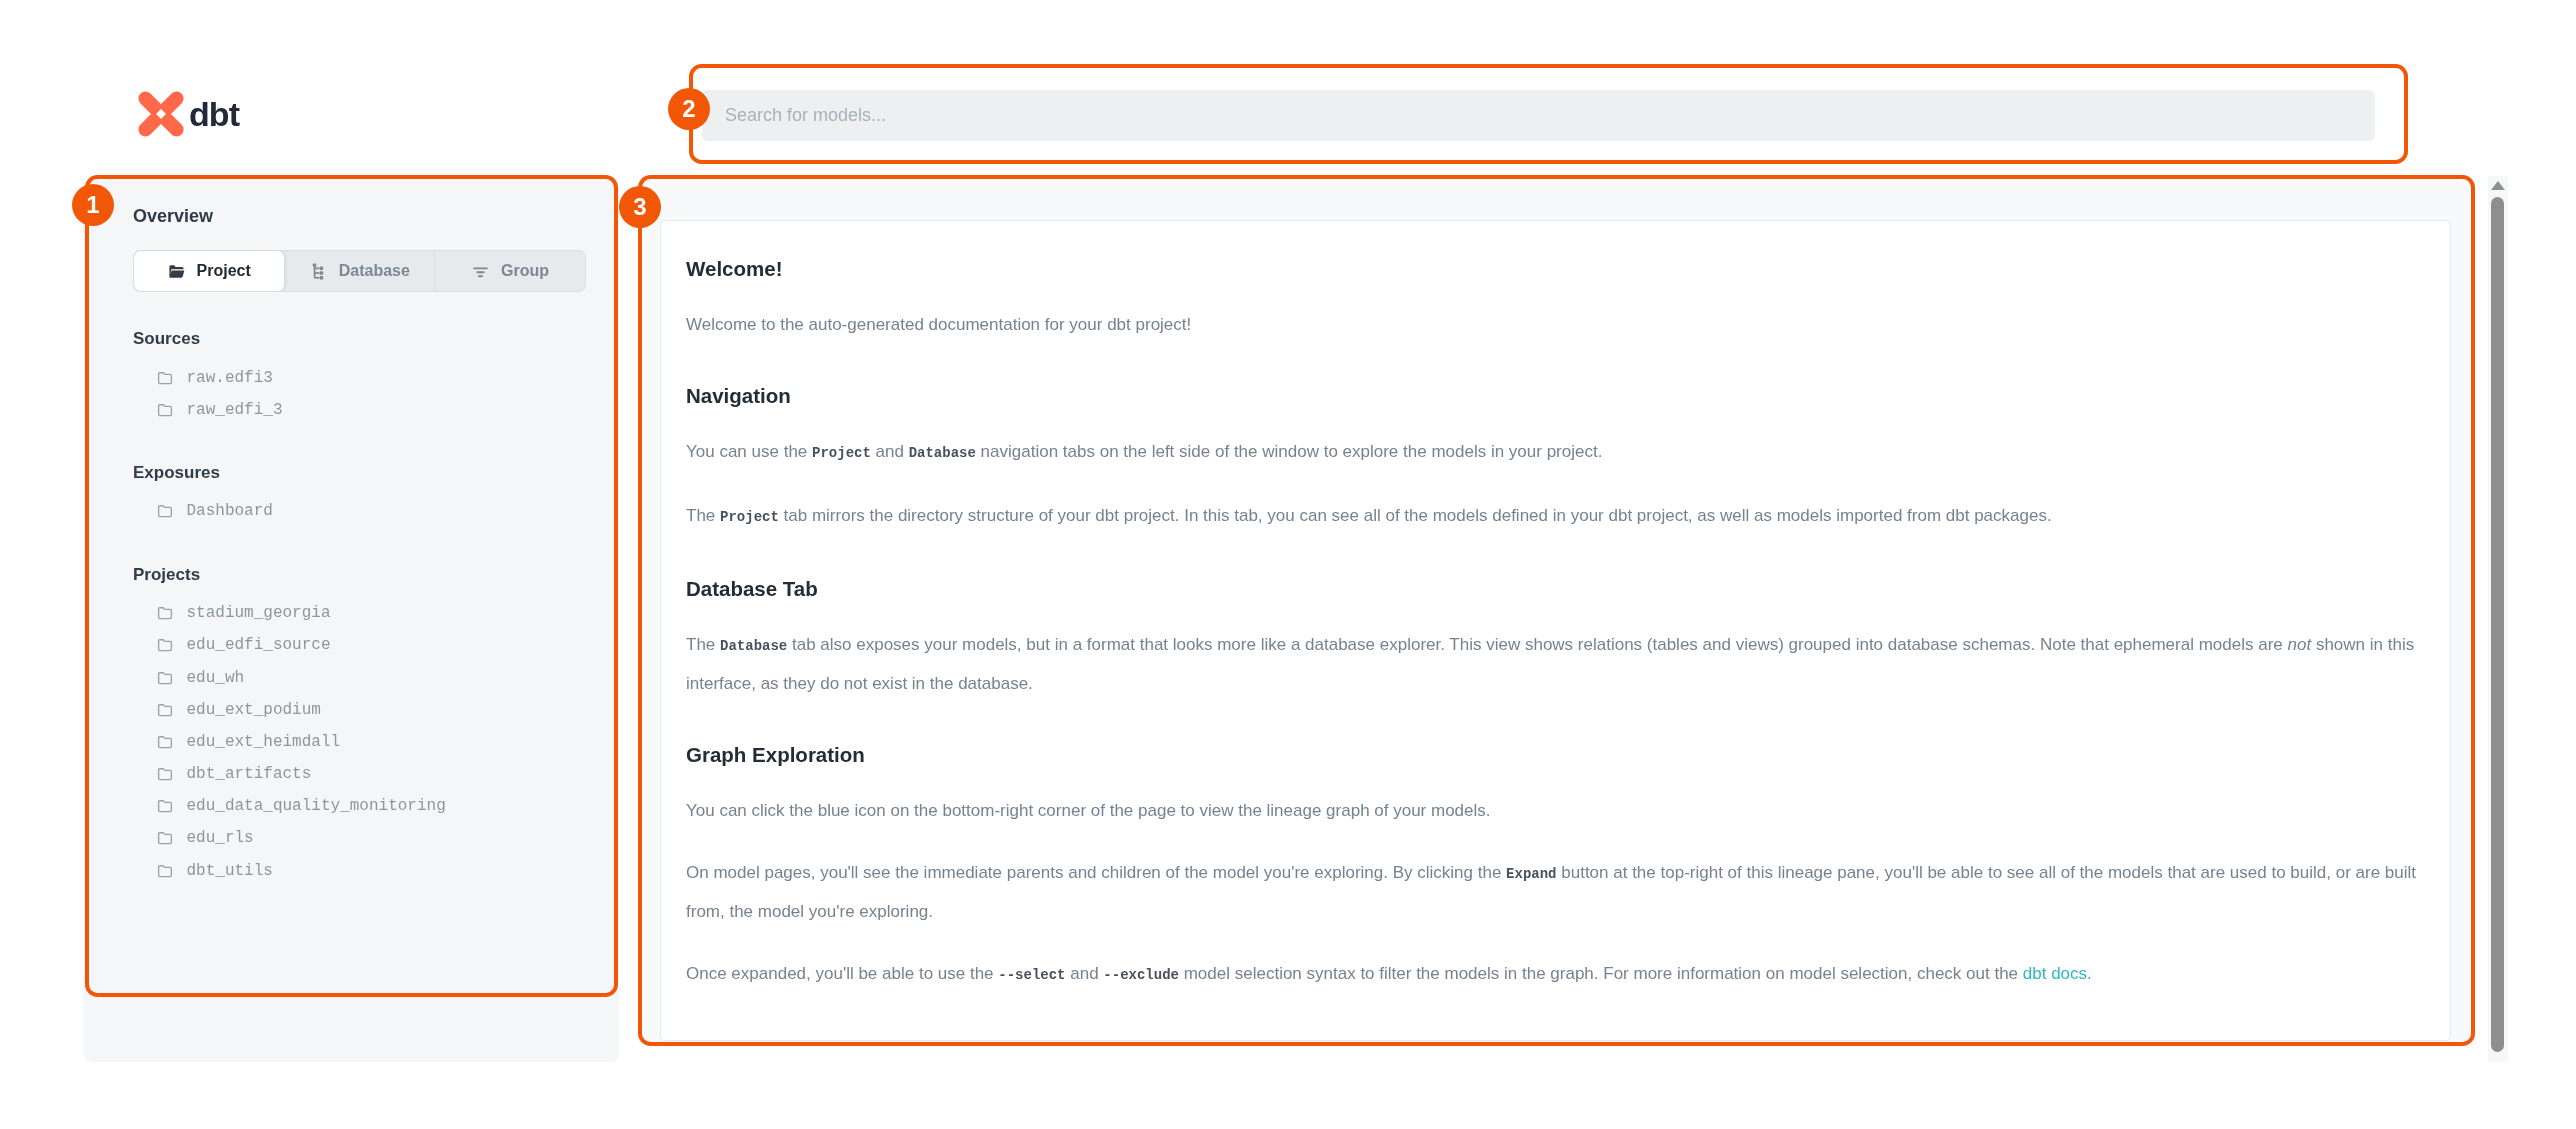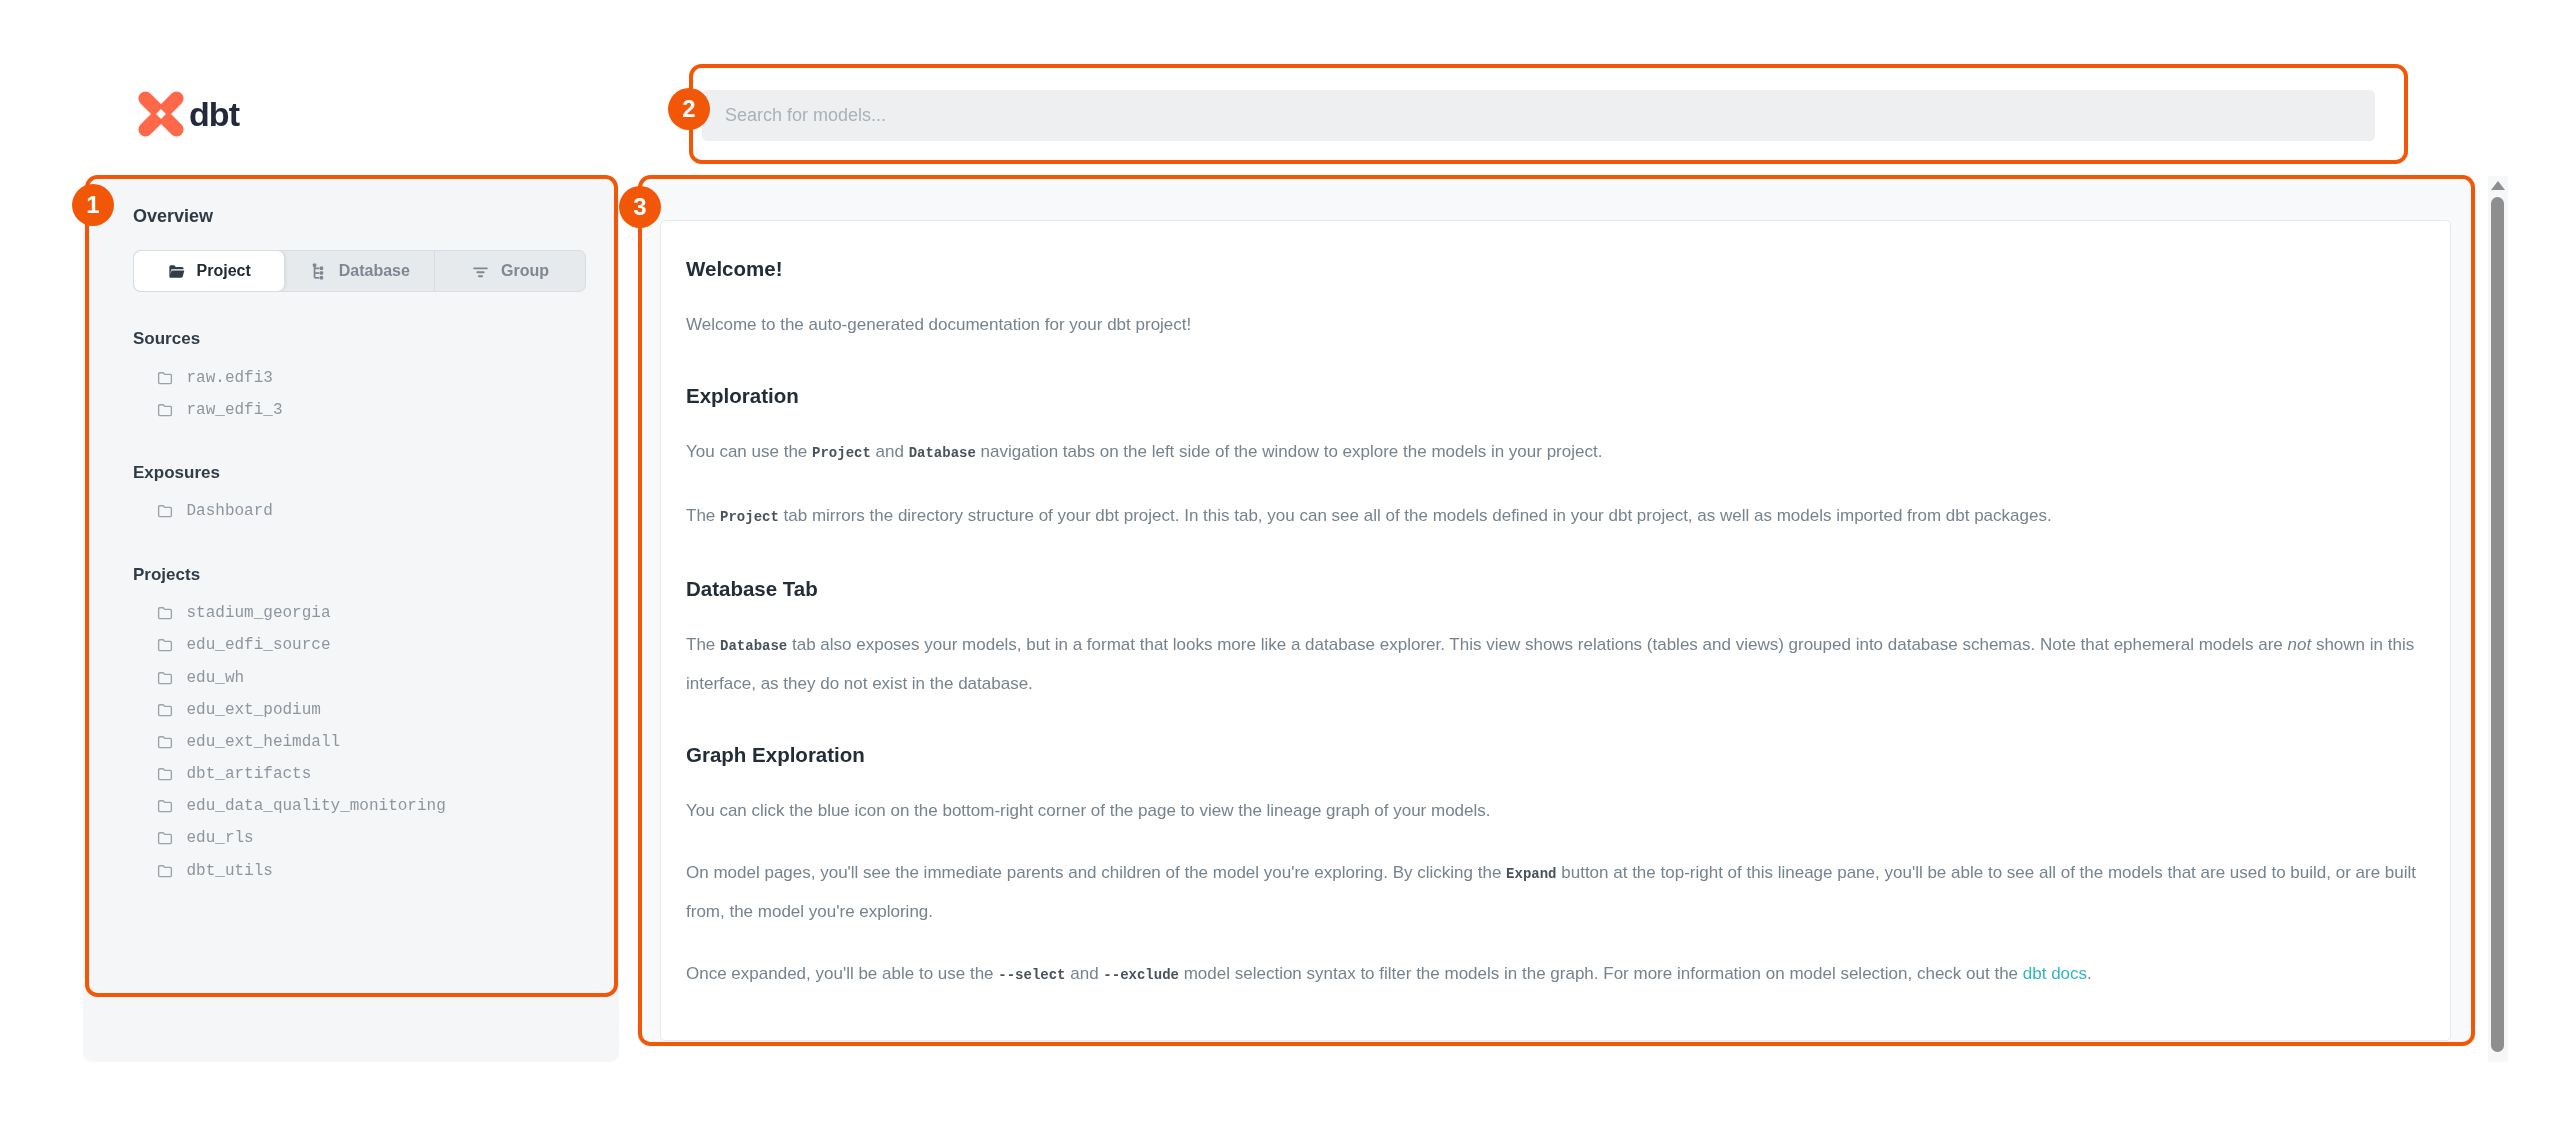--- a/index.html
+++ b/index.html
@@ -203,21 +203,21 @@
             <span>dbt_utils</span>
           </div>
         </div>
       </div>
   </div>
 
   <div class="main-region">
     <div class="doc-card" id="doc-card">
         <h2>Welcome!</h2>
         <p><span>Welcome to the auto-generated documentation for your dbt project!</span></p>
-        <h2>Exploration</h2>
+        <h2>Navigation</h2>
         <p><span>You can use the </span><code>Project</code><span> and </span><code>Database</code><span> navigation tabs on the left side of the window to explore the models in your project.</span></p>
         <p><span>The </span><code>Project</code><span> tab mirrors the directory structure of your dbt project. In this tab, you can see all of the models defined in your dbt project, as well as models imported from dbt packages.</span></p>
         <h2>Database Tab</h2>
         <p><span>The </span><code>Database</code><span> tab also exposes your models, but in a format that looks more like a database explorer. This view shows relations (tables and views) grouped into database schemas. Note that ephemeral models are </span><em>not</em><span> shown in this interface, as they do not exist in the database.</span></p>
         <h2>Graph Exploration</h2>
         <p><span>You can click the blue icon on the bottom-right corner of the page to view the lineage graph of your models.</span></p>
         <p><span>On model pages, you'll see the immediate parents and children of the model you're exploring. By clicking the </span><code>Expand</code><span> button at the top-right of this lineage pane, you'll be able to see all of the models that are used to build, or are built from, the model you're exploring.</span></p>
         <p><span>Once expanded, you'll be able to use the </span><code>--select</code><span> and </span><code>--exclude</code><span> model selection syntax to filter the models in the graph. For more information on model selection, check out the </span><a>dbt docs</a><span>.</span></p>
       </div>
   </div>

